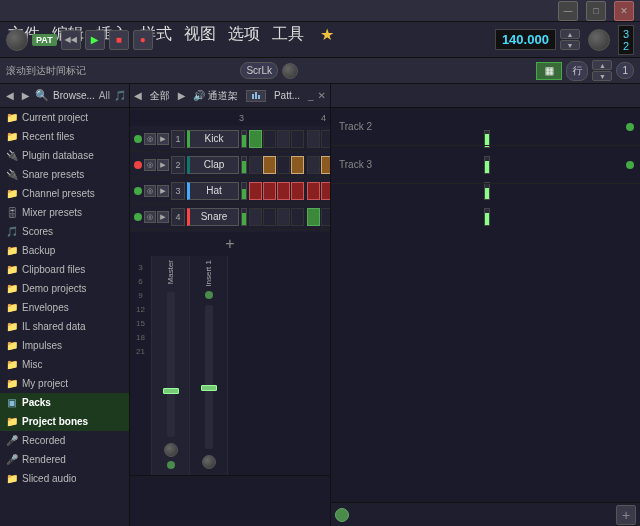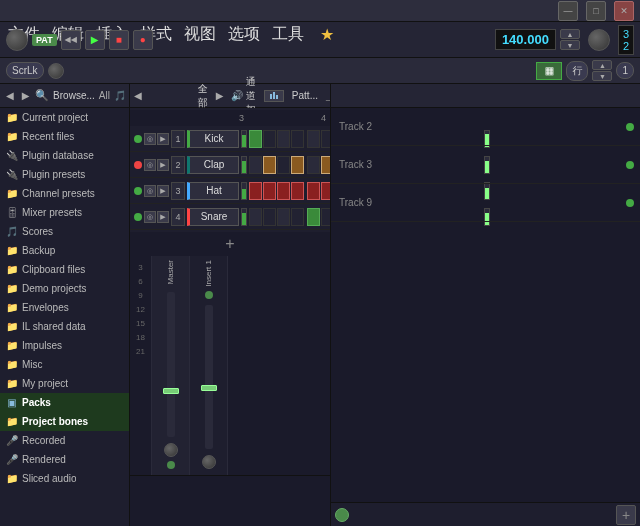--- a/index.html
+++ b/index.html
@@ -438,20 +438,21 @@
     <div class="transport-btn" style="height:10px;font-size:7px;">▼</div>
   </div>
   <div class="knob-circle" style="margin:0 4px;"></div>
   <div class="time-sig">
     <span>3</span><br>
     <span>2</span>
   </div>
 </div>
 
 <div class="toolbar-row">
+  <span class="scroll-label">滚动到达时间标记</span>
   <div class="toolbar-btn">ScrLk</div>
   <div class="knob-circle" style="width:16px;height:16px;"></div>
   <div style="flex:1"></div>
   <div style="background:#3a6a3a;border:1px solid #4a4;width:26px;height:18px;display:flex;align-items:center;justify-content:center;cursor:pointer;">
     <span style="font-size:10px;color:#fff;">▦</span>
   </div>
   <div class="toolbar-btn">行</div>
   <div style="display:flex;flex-direction:column;gap:1px;">
     <div class="transport-btn" style="height:10px;font-size:7px;">▲</div>
     <div class="transport-btn" style="height:10px;font-size:7px;">▼</div>
@@ -479,21 +480,21 @@
       <div class="sidebar-item">
         <span class="item-icon folder">📁</span>
         <span class="item-label">Recent files</span>
       </div>
       <div class="sidebar-item">
         <span class="item-icon plugin">🔌</span>
         <span class="item-label">Plugin database</span>
       </div>
       <div class="sidebar-item">
         <span class="item-icon plugin">🔌</span>
-        <span class="item-label">Plugin presets</span>
+        <span class="item-label">Snare presets</span>
       </div>
       <div class="sidebar-item">
         <span class="item-icon folder">📁</span>
         <span class="item-label">Channel presets</span>
       </div>
       <div class="sidebar-item">
         <span class="item-icon misc">🎚</span>
         <span class="item-label">Mixer presets</span>
       </div>
       <div class="sidebar-item">
@@ -552,21 +553,21 @@
         <span class="item-icon folder">📁</span>
         <span class="item-label">Sliced audio</span>
       </div>
     </div>
   </div>
 
   <div class="channel-area">
 
     <div class="channel-rack-header">
       <span style="color:#aaa;font-size:10px;cursor:pointer;">◀</span>
-      <span style="font-size:10px;color:#ccc;padding:0 4px;margin-left:48px;">全部</span>
+      <span style="font-size:10px;color:#ccc;padding:0 4px;">全部</span>
       <span style="color:#aaa;font-size:10px;cursor:pointer;">▶</span>
       <div style="display:flex;align-items:center;gap:2px;margin-left:4px;">
         <span style="font-size:10px;color:#ccc;">🔊</span>
         <span style="font-size:10px;color:#ccc;">通道架</span>
       </div>
       <div style="flex:1"></div>
       <div style="display:flex;gap:2px;">
         <div style="width:20px;height:12px;background:#3a3a4a;border:1px solid #555;display:flex;align-items:center;justify-content:center;">
           <svg width="10" height="8" viewBox="0 0 10 8">
               <rect x="1" y="2" width="2" height="5" fill="#8bd"></rect>
@@ -809,24 +810,20 @@
 
     <div class="playlist-tracks">
       <div class="playlist-track">
         <span class="playlist-track-label">Track 2</span>
         <div class="track-dot"></div>
       </div>
       <div class="playlist-track">
         <span class="playlist-track-label">Track 3</span>
         <div class="track-dot"></div>
       </div>
-      <div class="playlist-track">
-        <span class="playlist-track-label">Track 9</span>
-        <div class="track-dot"></div>
-      </div>
     </div>
 
     <div style="height:24px;background:#1e1e2e;display:flex;align-items:center;padding:0 4px;gap:4px;border-top:1px solid #111;">
       <div style="width:14px;height:14px;border-radius:50%;background:#4a8a4a;border:1px solid #6a6;"></div>
       <span style="color:#888;font-size:10px;flex:1;"></span>
       <div class="transport-btn" style="font-size:14px;color:#888;">+</div>
     </div>
   </div>
 
 </div>

